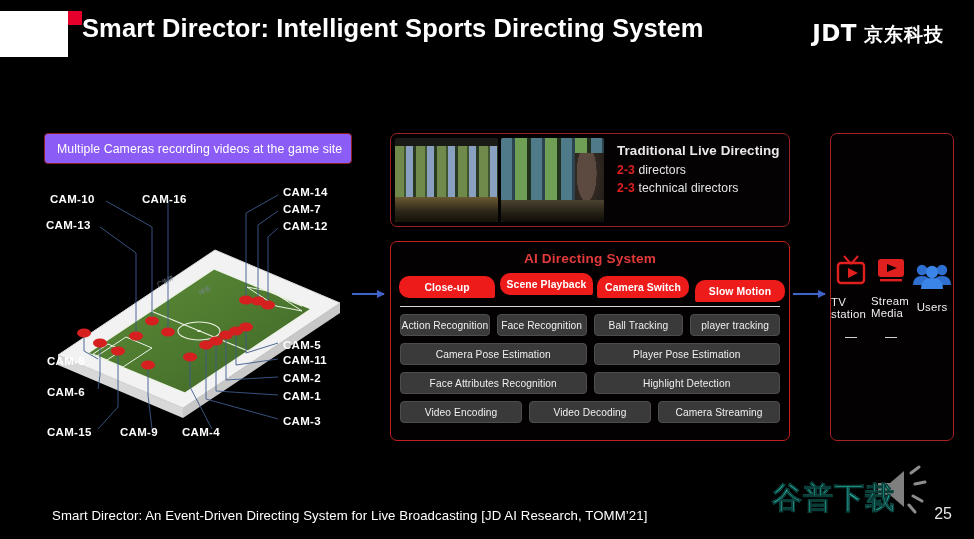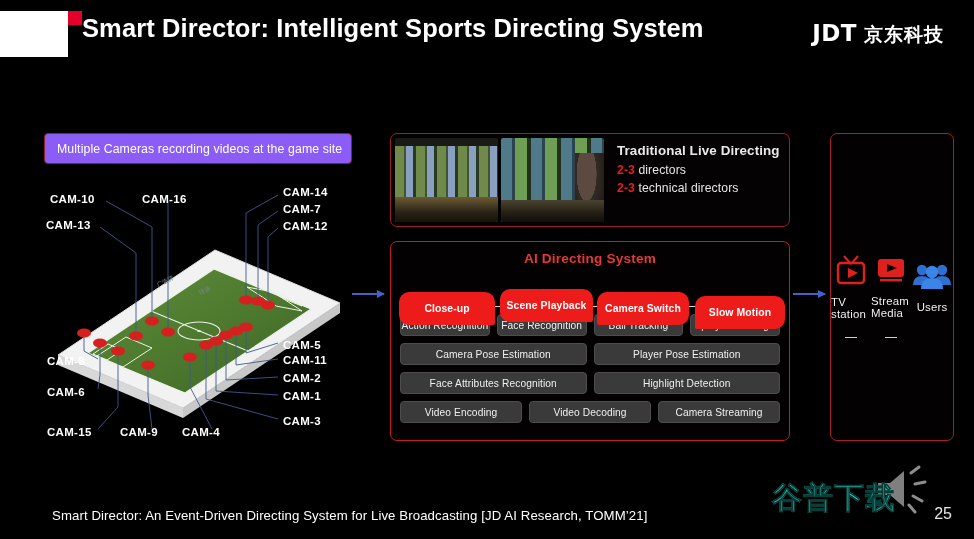--- a/index.html
+++ b/index.html
@@ -69,21 +69,21 @@
     border: 1.4px solid #c21f1f; border-radius: 7px; background: #030101;
   }
   .ai-h {
     text-align: center; color: #e23a3a; font-size: 13.6px; font-weight: 600;
     margin-top: 9px; letter-spacing: .2px;
   }
   .pill-row { position: relative; height: 32px; margin: 6px 8px 0 8px; }
   .pill {
     position: absolute; background: #ee1b1b; color: #fff;
     font-size: 10.4px; font-weight: bold; letter-spacing: .1px;
-    display: flex; align-items: center; justify-content: center; height: 33px; margin-top: 16px;
+    display: flex; align-items: center; justify-content: center; height: 22px;
   }
   .p0 { left: 0px;   top: 4px;  width: 96px;  border-radius: 10px 10px 2px 10px; }
   .p1 { left: 101px; top: 1px;  width: 93px;  border-radius: 10px 10px 2px 10px; }
   .p2 { left: 198px; top: 4px;  width: 92px;  border-radius: 10px 10px 10px 2px; }
   .p3 { left: 296px; top: 8px;  width: 90px;  border-radius: 10px 10px 10px 2px; }
   .divider { height: 1px; background: #d8d8d8; margin: 2px 9px 0 9px; }
   .grow { display: flex; gap: 7px; margin: 7px 9px 0 9px; }
   .gbtn {
     background: #3a3a3a; border: 1px solid #4d4d4d; border-radius: 4px;
     color: #efefef; font-size: 10.2px; height: 22px; flex: 1;

